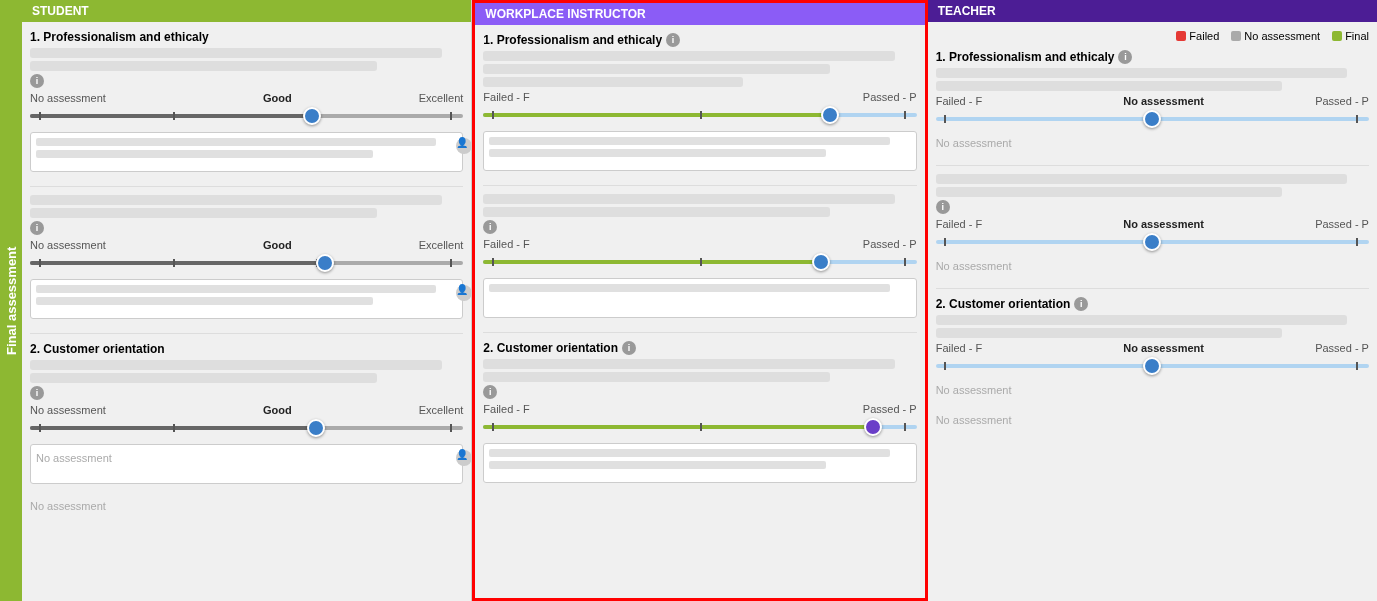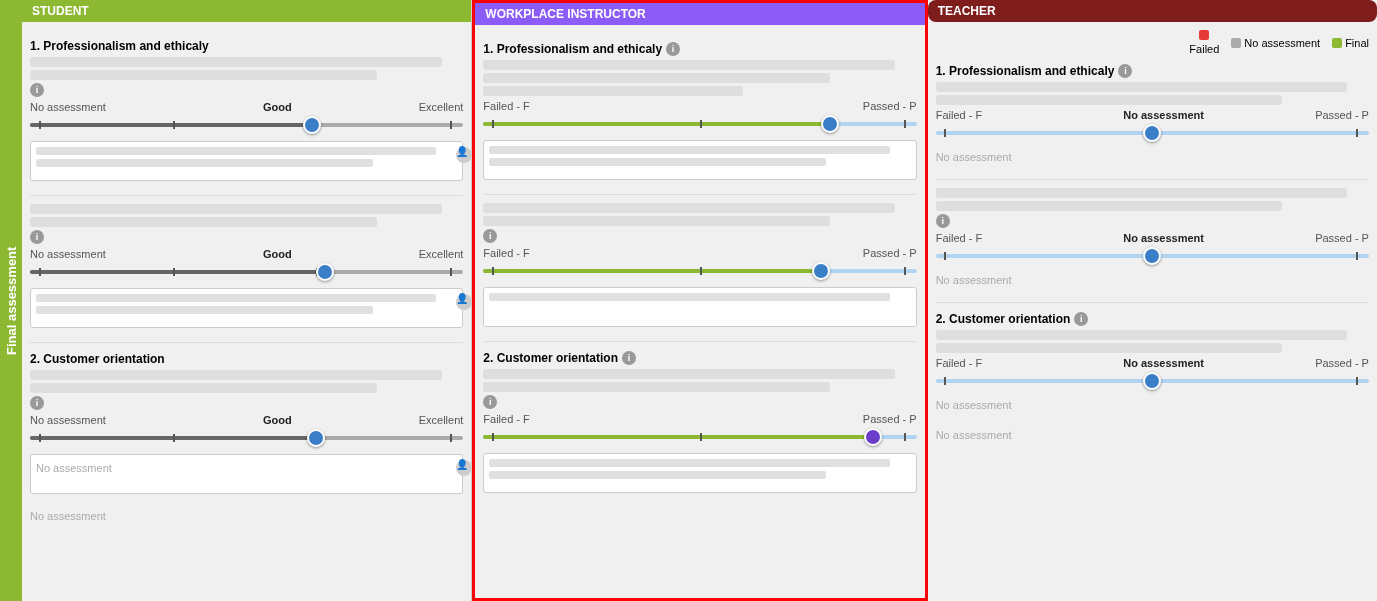--- a/index.html
+++ b/index.html
@@ -49,21 +49,21 @@
       font-weight: bold;
       font-size: 12px;
       color: white;
       position: sticky;
       top: 0;
       z-index: 10;
     }
 
     .col-student .column-header { background: #8db832; }
     .col-instructor .column-header { background: #8b5cf6; }
-    .col-teacher .column-header { background: #7f1d1d; border-radius: 8px; }
+    .col-teacher .column-header { background: #4c1d95; }
 
     .col-instructor {
       border: 3px solid red;
     }
 
     .column-content {
       padding: 8px;
       flex: 1;
     }
 
@@ -71,21 +71,20 @@
       margin-bottom: 14px;
     }
 
     .criterion-title {
       font-weight: bold;
       font-size: 12px;
       margin-bottom: 4px;
       display: flex;
       align-items: center;
       gap: 4px;
-      margin-top: 9px;
     }
 
     .info-icon {
       display: inline-flex;
       align-items: center;
       justify-content: center;
       width: 14px;
       height: 14px;
       border-radius: 50%;
       background: #999;
@@ -440,21 +439,21 @@
 
 
       </div>
     </div>
 
     <div class="column col-teacher">
       <div class="column-header">TEACHER</div>
       <div class="column-content">
 
         <div style="display:flex; gap:12px; margin-bottom:8px; justify-content:flex-end; font-size:11px;">
-          <span style="display:flex;align-items:center;gap:3px;flex-direction:column;">
+          <span style="display:flex;align-items:center;gap:3px;">
             <span style="width:10px;height:10px;background:#e53935;border-radius:2px;display:inline-block;"></span>
             <span>Failed</span>
           </span>
           <span style="display:flex;align-items:center;gap:3px;">
             <span style="width:10px;height:10px;background:#aaa;border-radius:2px;display:inline-block;"></span>
             <span>No assessment</span>
           </span>
           <span style="display:flex;align-items:center;gap:3px;">
             <span style="width:10px;height:10px;background:#8db832;border-radius:2px;display:inline-block;"></span>
             <span>Final</span>

